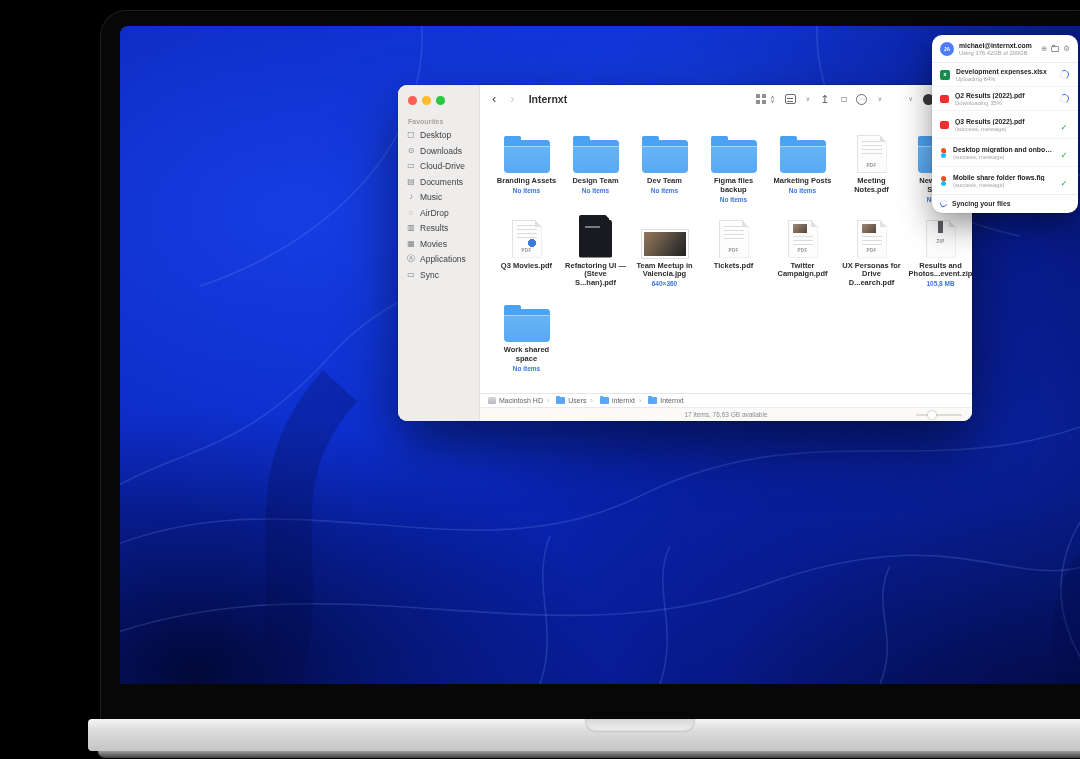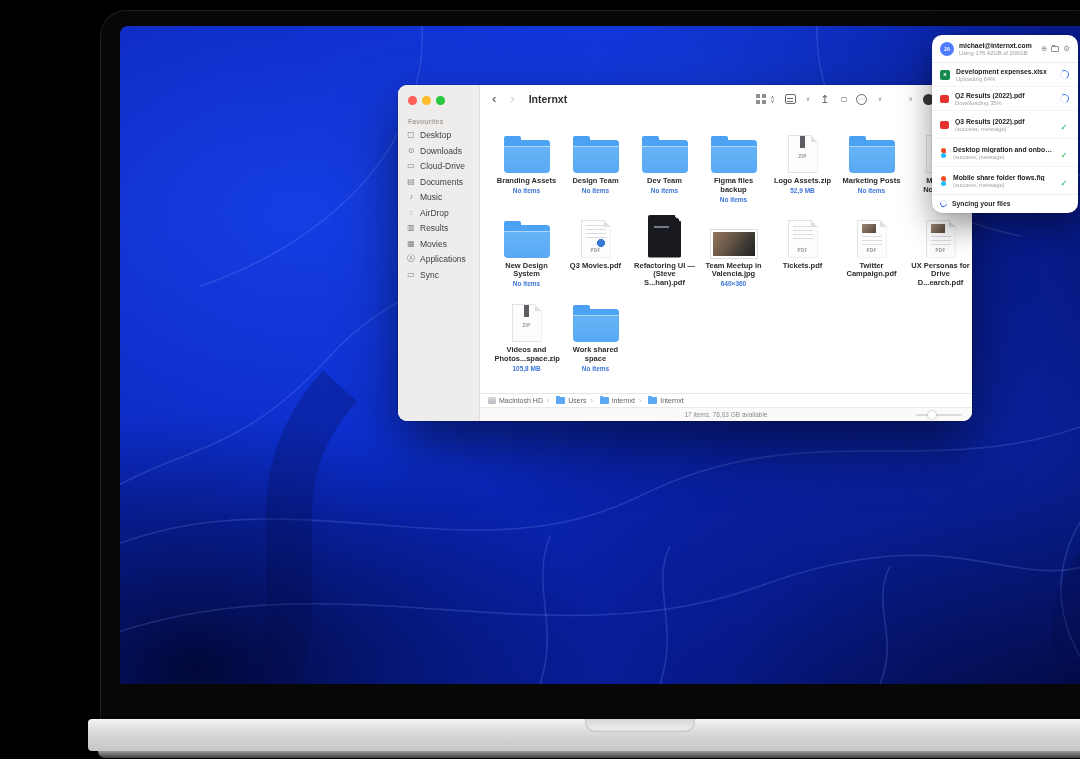--- a/index.html
+++ b/index.html
@@ -297,27 +297,20 @@
   </div>
           <div class="file">
     <span class="fi-wrap">
               <span class="fi folder"></span>
             </span>
     <span class="file-name">Figma files backup</span>
     <span class="file-sub">No items</span>
   </div>
           <div class="file">
     <span class="fi-wrap">
-              <span class="fi zip"></span>
-            </span>
-    <span class="file-name">Logo Assets.zip</span>
-    <span class="file-sub">52,9 MB</span>
-  </div>
-          <div class="file">
-    <span class="fi-wrap">
               <span class="fi folder"></span>
             </span>
     <span class="file-name">Marketing Posts</span>
     <span class="file-sub">No items</span>
   </div>
           <div class="file">
     <span class="fi-wrap">
               <span class="fi pdf"></span>
             </span>
     <span class="file-name">Meeting Notes.pdf</span>
@@ -369,21 +362,21 @@
     <span class="fi-wrap">
               <span class="fi pdfphoto"></span>
             </span>
     <span class="file-name">UX Personas for Drive D...earch.pdf</span>
 
   </div>
           <div class="file">
     <span class="fi-wrap">
               <span class="fi zip"></span>
             </span>
-    <span class="file-name">Videos and Photos...space.zip</span>
+    <span class="file-name">Results and Photos...event.zip</span>
     <span class="file-sub">105,8 MB</span>
   </div>
           <div class="file">
     <span class="fi-wrap">
               <span class="fi folder"></span>
             </span>
     <span class="file-name">Work shared space</span>
     <span class="file-sub">No items</span>
   </div>
         </div>

